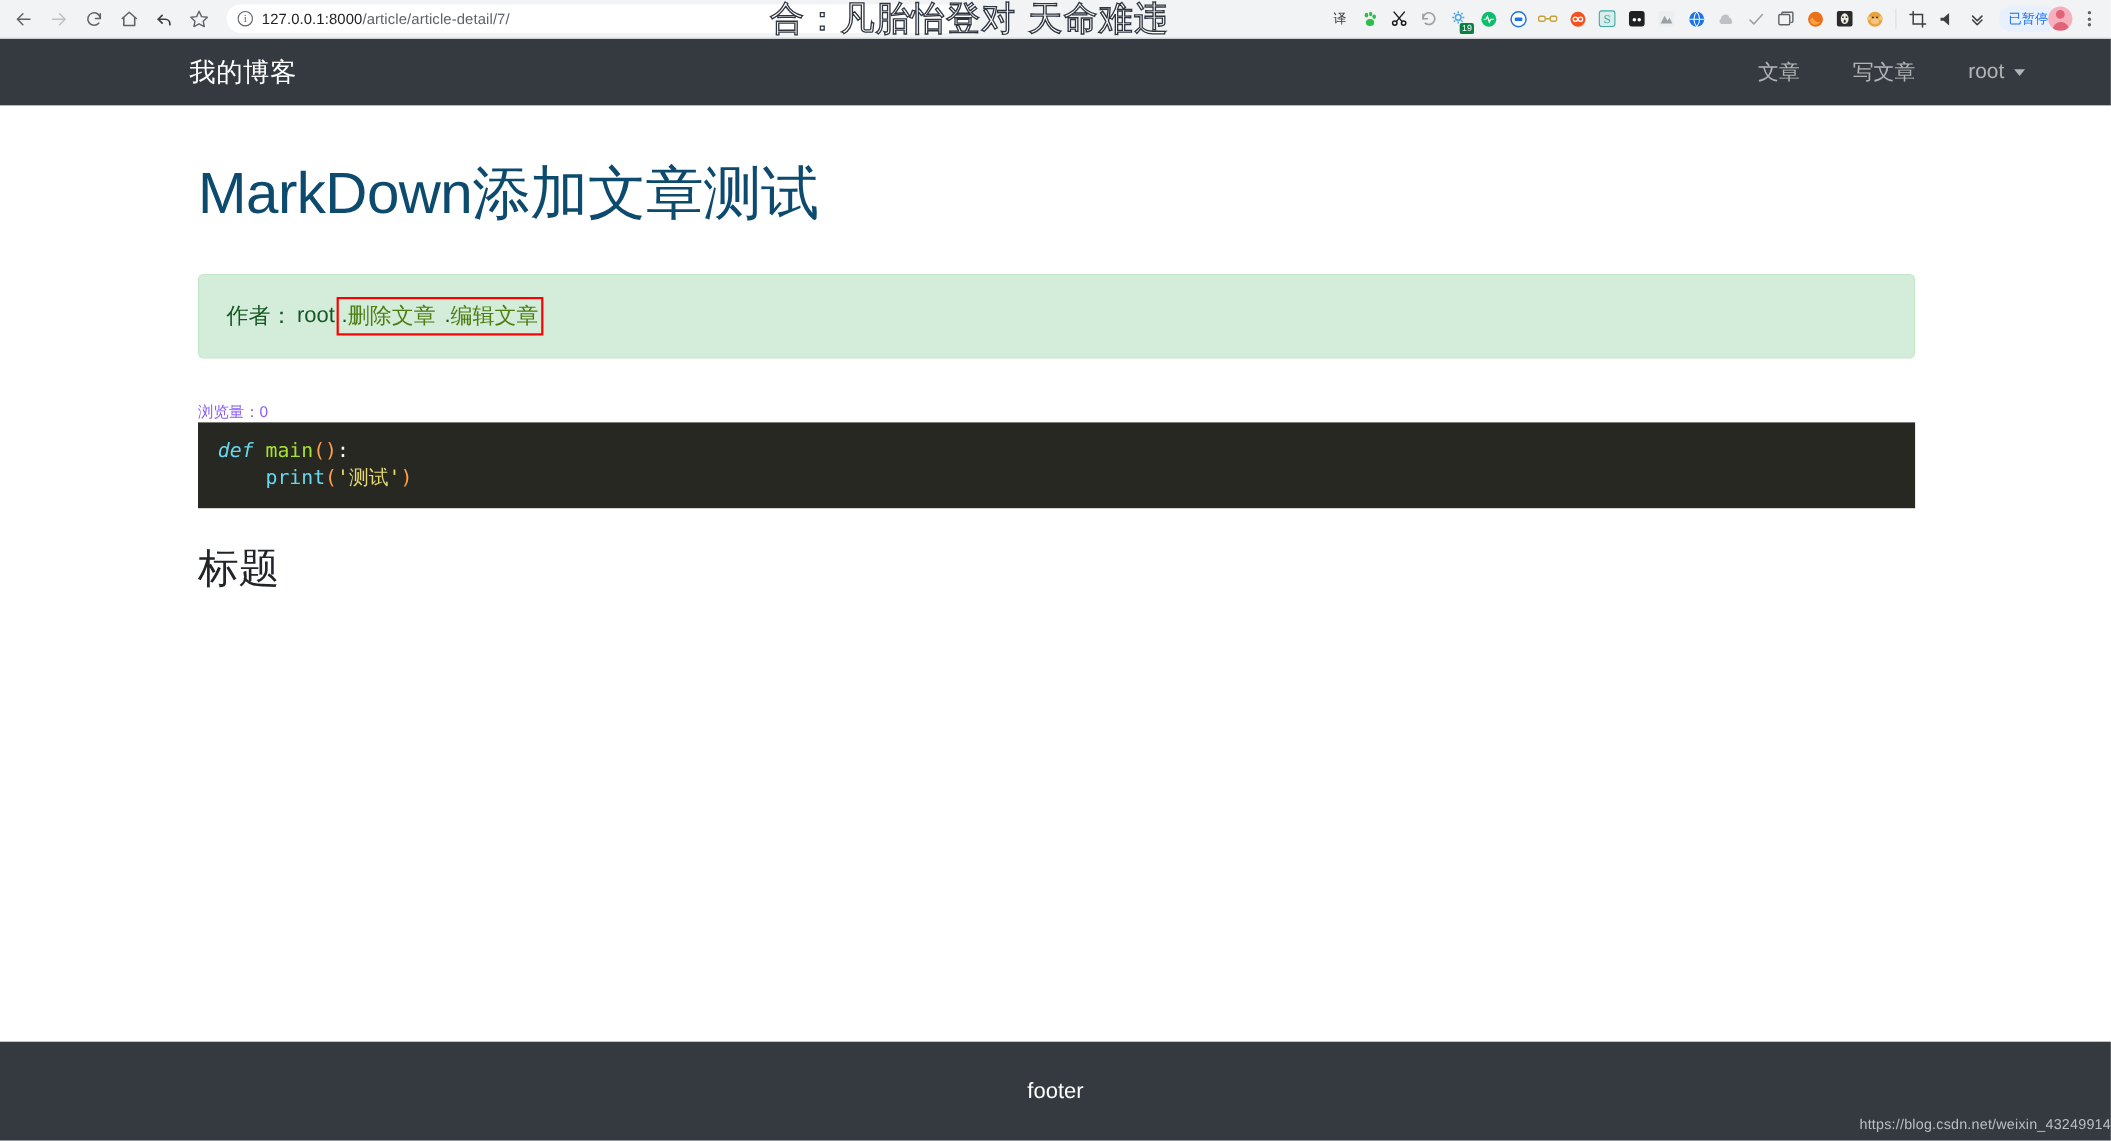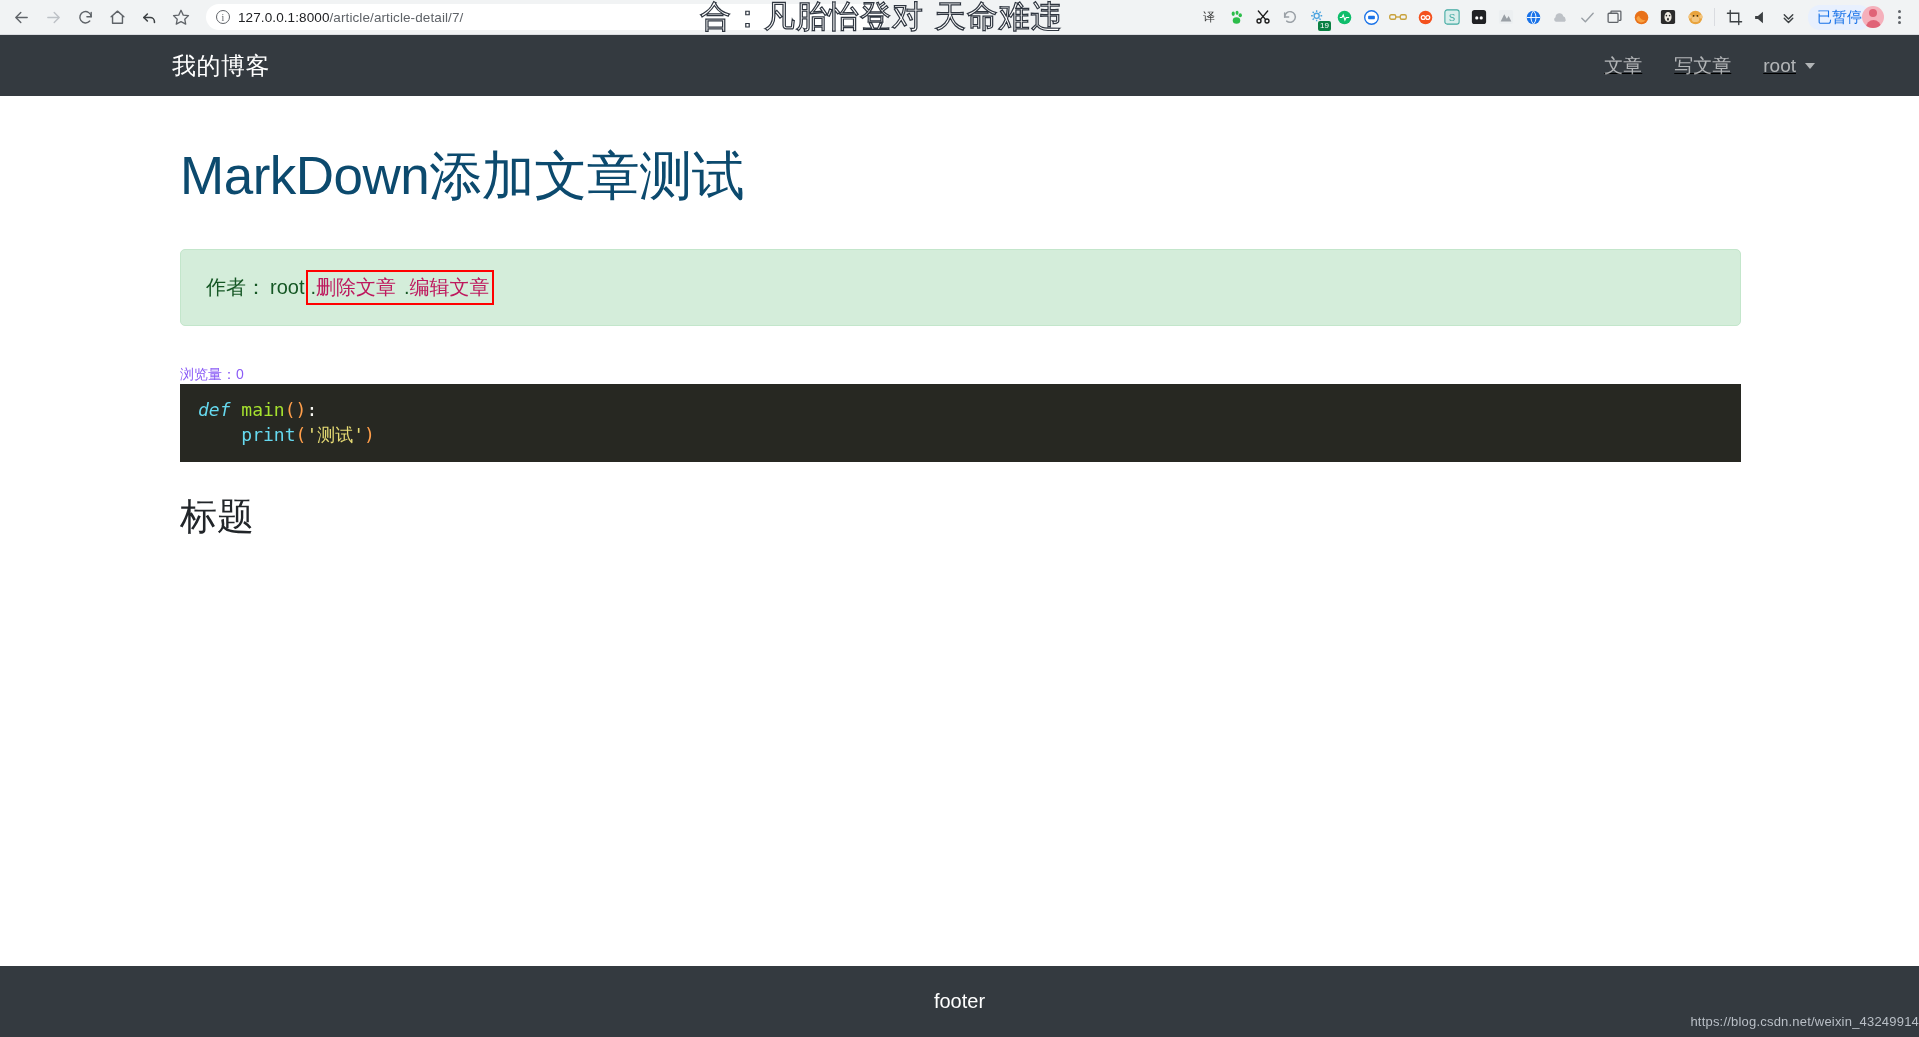--- a/index.html
+++ b/index.html
@@ -81,21 +81,21 @@
     line-height: 1;
   }
   .ext svg { display: block; }
   .ext-sep {
     width: 1px; height: 18px; background: #dadce0; margin: 0 5px;
     flex: 0 0 auto;
   }
   .paused-chip {
     background: #e8f0fe;
     color: #1a73e8;
-    font-size: 15px;
+    font-size: 12px;
     border-radius: 12px;
     padding: 3px 9px;
     margin-left: 6px;
     white-space: nowrap;
     flex: 0 0 auto;
   }
   .avatar-chip {
     width: 22px; height: 22px; border-radius: 50%;
     background: #f5b0bb;
     display: flex; align-items: flex-end; justify-content: center;
@@ -148,23 +148,22 @@
   }
   .brand {
     color: #fff;
     font-size: 24px;
     letter-spacing: 0.5px;
   }
   .nav-links {
     margin-left: auto;
     display: flex;
     align-items: center;
-    gap: 32px;
-    padding-right: 104px;
-    text-decoration: underline;
+    gap: 48px;
+    padding-right: 78px;
   }
   .nav-link {
     color: rgba(255,255,255,0.62);
     font-size: 19px;
     white-space: nowrap;
   }
   .nav-user {
     color: rgba(255,255,255,0.62);
     font-size: 19px;
     display: flex;
@@ -210,21 +209,21 @@
   .alert-author .label { white-space: nowrap; }
   .alert-author .author-name { margin-left: 4px; }
   .annot-box {
     border: 2.5px solid #ff0000;
     display: inline-flex;
     align-items: center;
     padding: 2px 2px;
     margin-left: 2px;
   }
   .alert-link {
-    color: #be185d;
+    color: #4d7c0f;
     text-decoration: none;
     font-size: 20px;
     white-space: nowrap;
   }
   .alert-sep { color: #155724; }
 
   .views {
     font-size: 14px;
     color: #8b5cf6;
     margin-top: 40px;
@@ -255,21 +254,21 @@
     font-size: 37px;
     color: #212529;
     margin: 30px 0 0 0;
     font-weight: normal;
   }
 
   
   .site-footer {
     position: absolute;
     left: 0; right: 0; bottom: 0;
-    height: 71px;
+    height: 90px;
     background: #343a40;
     display: flex;
     align-items: center;
     justify-content: center;
     color: #fff;
     font-size: 20px;
   }
   .watermark {
     position: absolute;
     right: 0;

